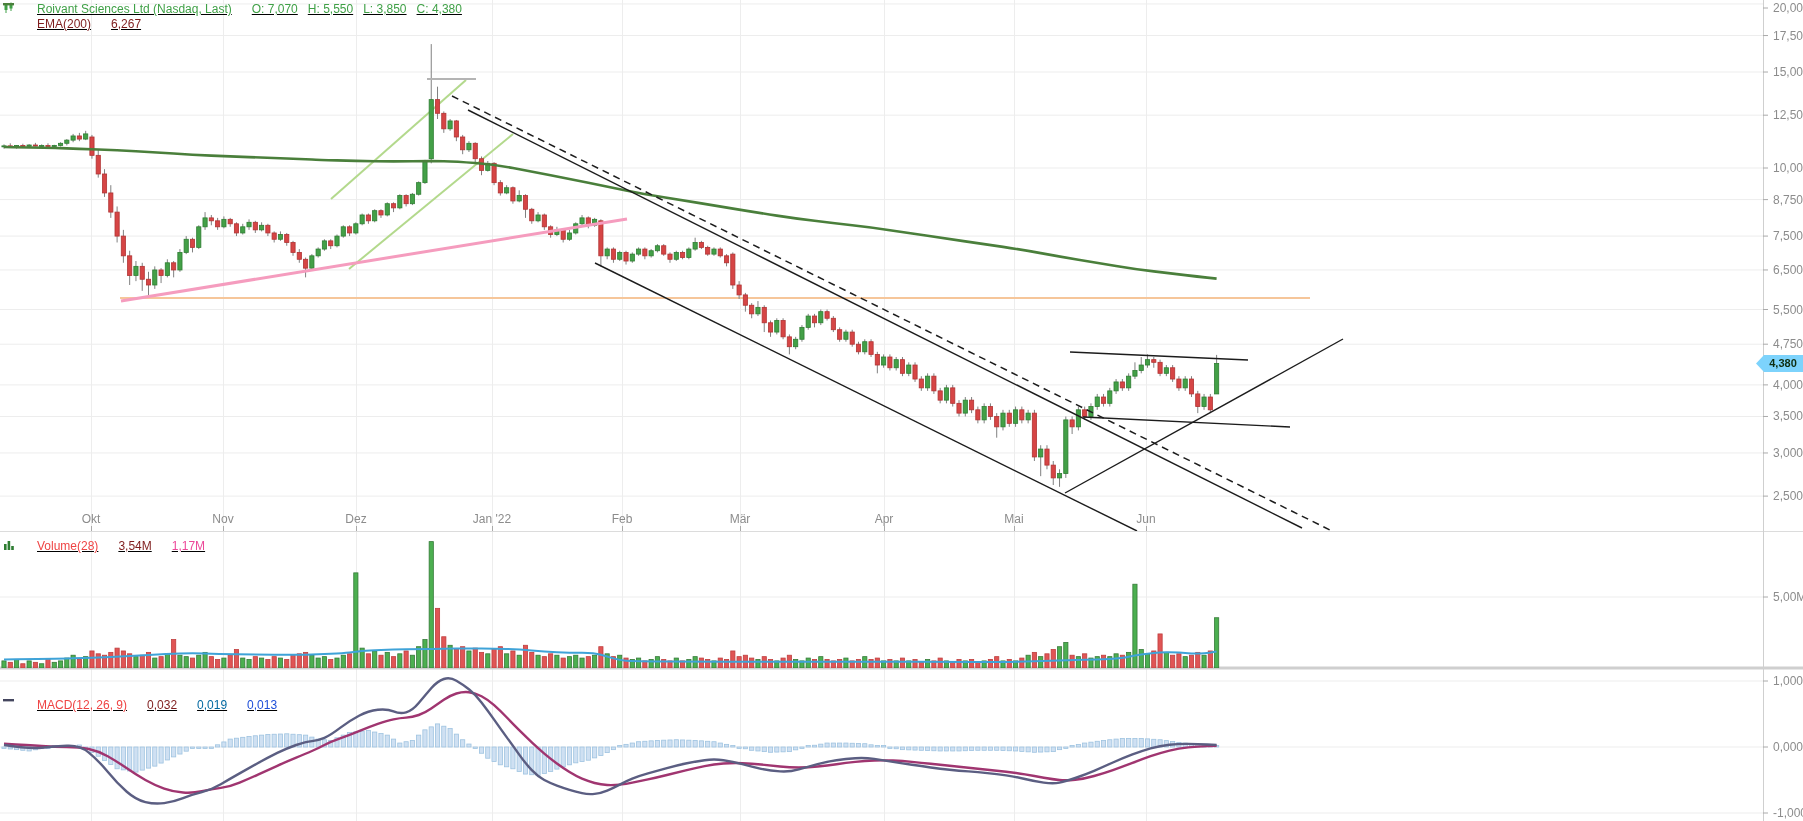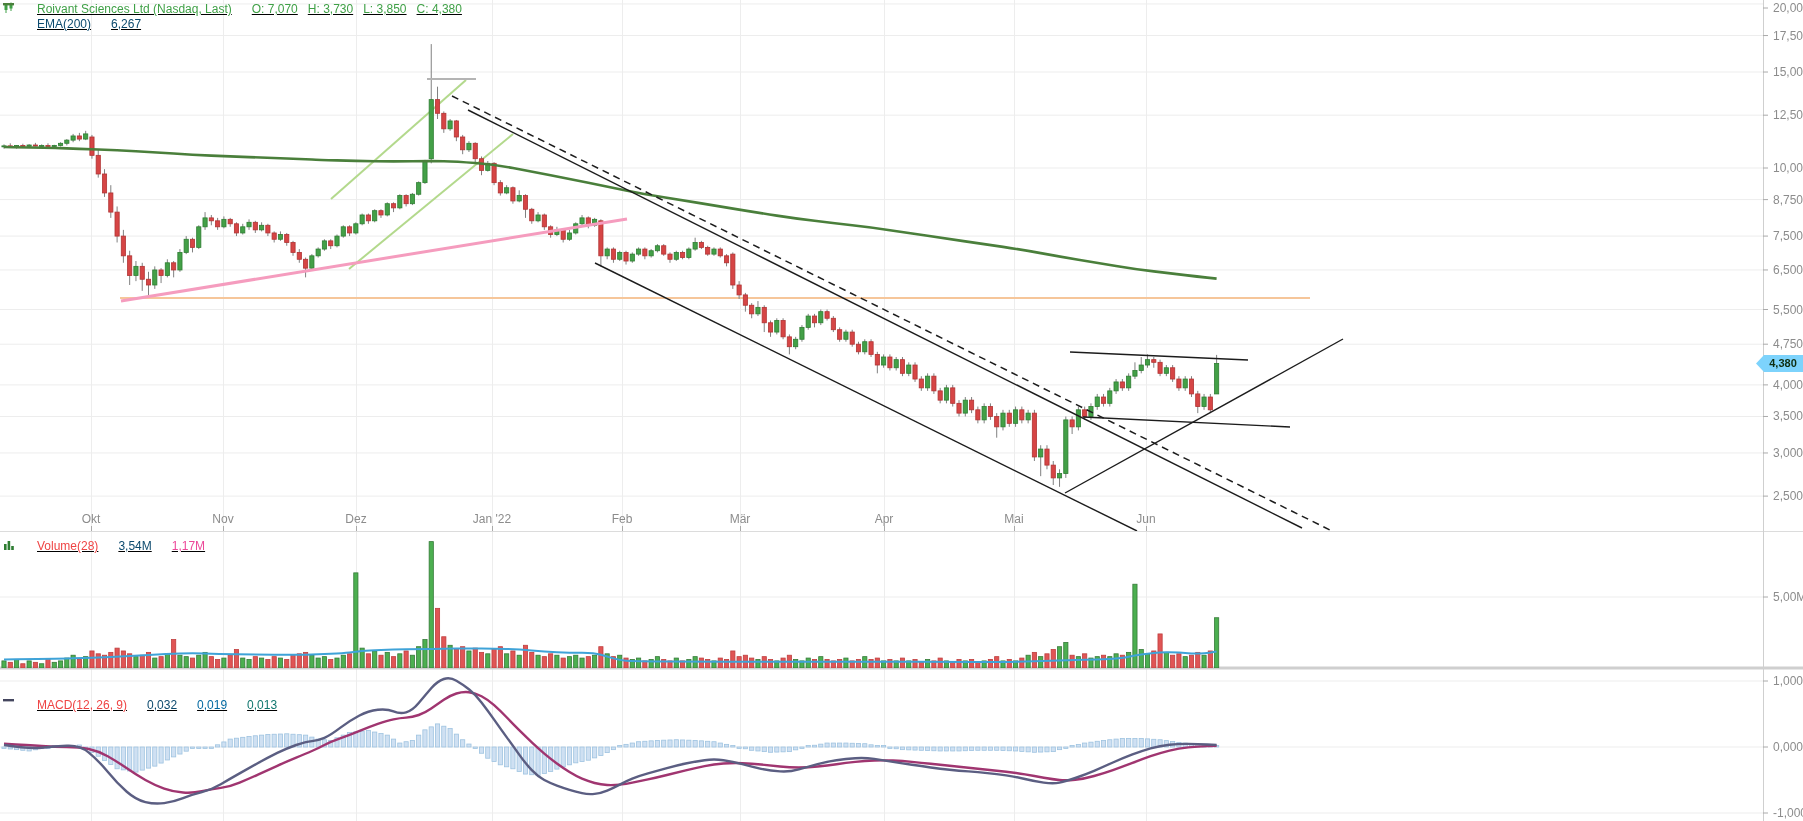--- a/index.html
+++ b/index.html
@@ -3,25 +3,25 @@
 <meta charset="utf-8">
 <style>
   html,body{margin:0;padding:0;background:#fff;}
   body{width:1803px;height:821px;overflow:hidden;font-family:"Liberation Sans",sans-serif;}
   .stage{position:relative;width:1803px;height:821px;background:#fff;}
   svg{position:absolute;left:0;top:0;}
   .legend{position:absolute;font-size:12px;line-height:15px;white-space:nowrap;}
   .legend-row{display:flex;align-items:flex-end;gap:20px;height:15px;text-decoration:underline;}
   .ic{display:inline-flex;align-items:center;justify-content:center;width:14px;height:12px;}
   .t-green{color:#3fa046;}
-  .t-dark{color:#0c4a6e;}
+  .t-dark{color:#7f1d1d;}
   .t-muted{color:#ef4444;margin-top:43px;}
   .t-blue{color:#ec4899;}
   .t-magenta{color:#0369a1;}
-  .t-lightblue{color:#0f766e;}
+  .t-lightblue{color:#1d4ed8;}
   .ohlc span{margin-right:10px;}
   .price-badge{position:absolute;left:1756px;top:355px;width:47px;height:17px;background:#7dd3fc;
     color:#0f2d10;font-size:11px;font-weight:600;line-height:17px;padding-left:0;text-align:center;
     clip-path:polygon(8px 0,100% 0,100% 100%,8px 100%,0 50%);}
   .price-badge span{display:inline-block;margin-left:7px;}
 </style>
 </head>
 <body>
 
 <div class="stage">
@@ -932,21 +932,21 @@
     <div class="legend-row">
       <span class="ic">
         <svg width="12" height="12">
             <line x1="3" y1="1" x2="3" y2="11" stroke="#3fa046" stroke-width="1"></line>
             <rect x="1.5" y="3" width="3" height="5" fill="#3fa046"></rect>
             <line x1="8" y1="0.5" x2="8" y2="9" stroke="#3fa046" stroke-width="1"></line>
             <rect x="6.5" y="2" width="3" height="4.5" fill="#3fa046"></rect>
           </svg>
       </span>
       <span class="t-green">Roivant Sciences Ltd (Nasdaq, Last)</span>
-      <span class="t-green ohlc"><span>O: 7,070</span><span>H: 3,730</span><span>L: 3,850</span><span>C: 4,380</span></span>
+      <span class="t-green ohlc"><span>O: 7,070</span><span>H: 5,550</span><span>L: 3,850</span><span>C: 4,380</span></span>
     </div>
     <div class="legend-row">
       <span class="ic">
           <svg width="12" height="4">
             <rect x="0" y="1" width="11" height="2.4" fill="#4a7f3b"></rect>
           </svg>
         </span>
       <span class="t-dark">EMA(200)</span>
       <span class="t-dark">6,267</span>
     </div>

